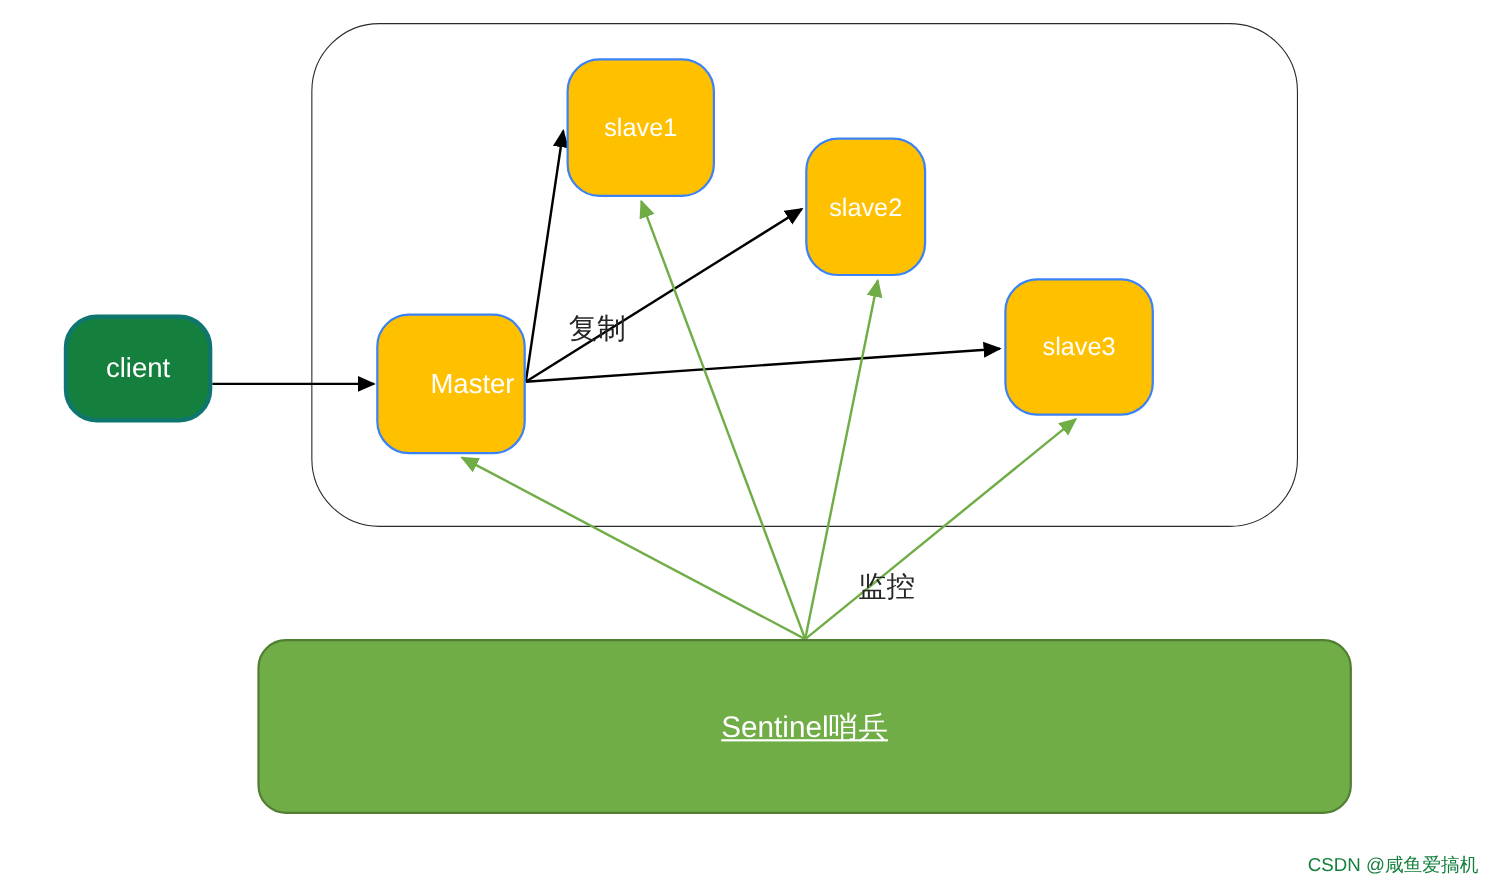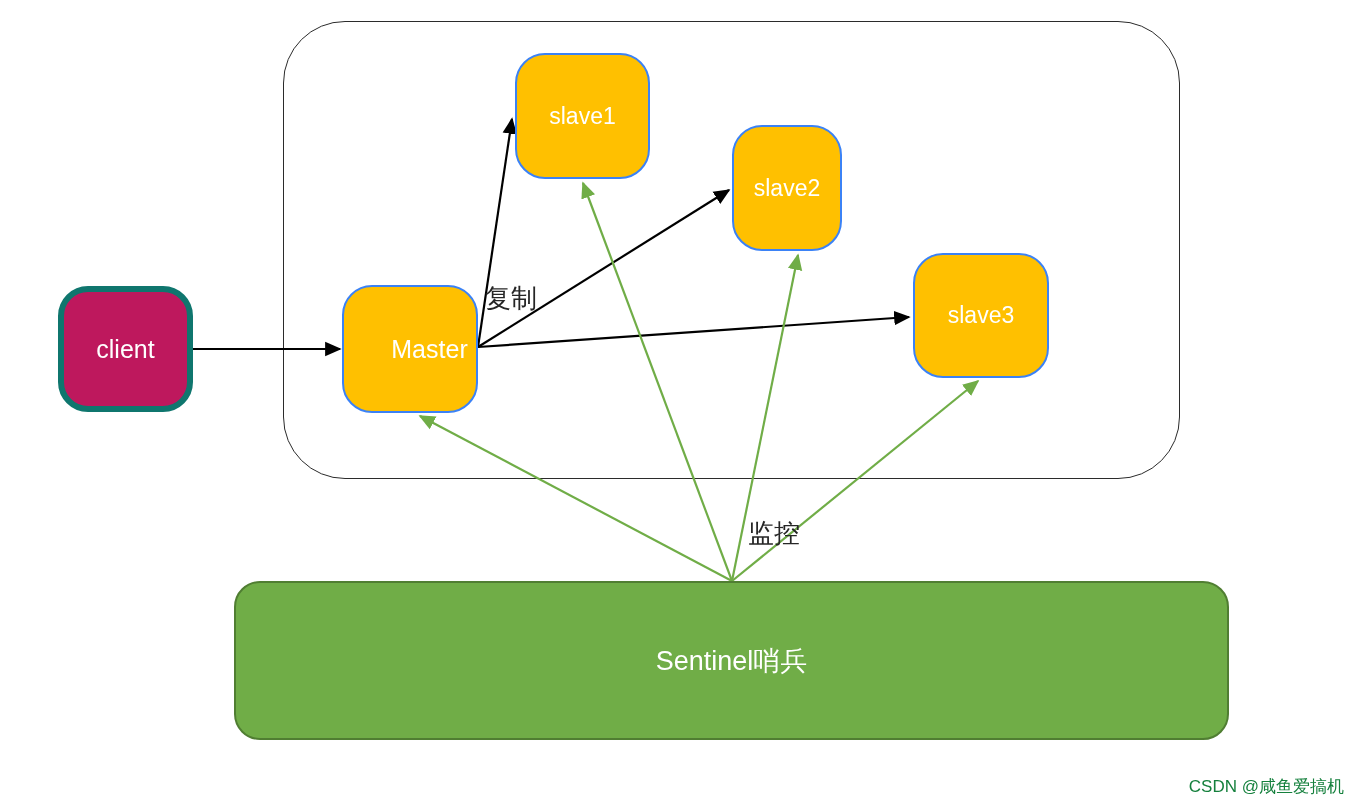--- a/index.html
+++ b/index.html
@@ -30,50 +30,52 @@
   .node {
     position: absolute;
     display: flex;
     align-items: center;
     justify-content: center;
     color: #ffffff;
     z-index: 3;
     text-align: center;
   }
   .node-client {
-    left: 58px; top: 286px; width: 135px; height: 126px;
-    background: #be185d;
-    border: 6px solid #0f766e;
+    left: 58px; top: 286px; width: 135px; height: 98px;
+    background: #15803d;
+    border: 4px solid #0f766e;
     border-radius: 30px;
     font-size: 25px;
   }
   .node-yellow {
     background: #ffc000;
     border: 2px solid #3b82f6;
     border-radius: 30px;
   }
   .node-master { left: 342px; top: 285px; width: 136px; height: 128px; font-size: 25px; padding-left: 39px; }
   .node-slave1 { left: 515px; top: 53px;  width: 135px; height: 126px; font-size: 23px; }
   .node-slave2 { left: 732px; top: 125px; width: 110px; height: 126px; font-size: 23px; }
   .node-slave3 { left: 913px; top: 253px; width: 136px; height: 125px; font-size: 23px; }
   .node-sentinel {
     left: 234px; top: 581px; width: 995px; height: 159px;
     background: #70ad47;
     border: 2px solid #507e32;
     border-radius: 26px;
     font-size: 27px;
+    text-decoration: underline;
   }
 
   
   .edge-label {
     position: absolute;
     color: #262626;
     font-size: 26px;
     z-index: 4;
     white-space: nowrap;
+    padding-left: 32px;
   }
   .label-replication { left: 485px; top: 281px; }
   .label-monitoring  { left: 704px; top: 516px; margin-left: 44px; }
 
   .watermark {
     position: absolute;
     right: 7px; bottom: 3px;
     color: #15803d;
     font-size: 17px;
     z-index: 5;

